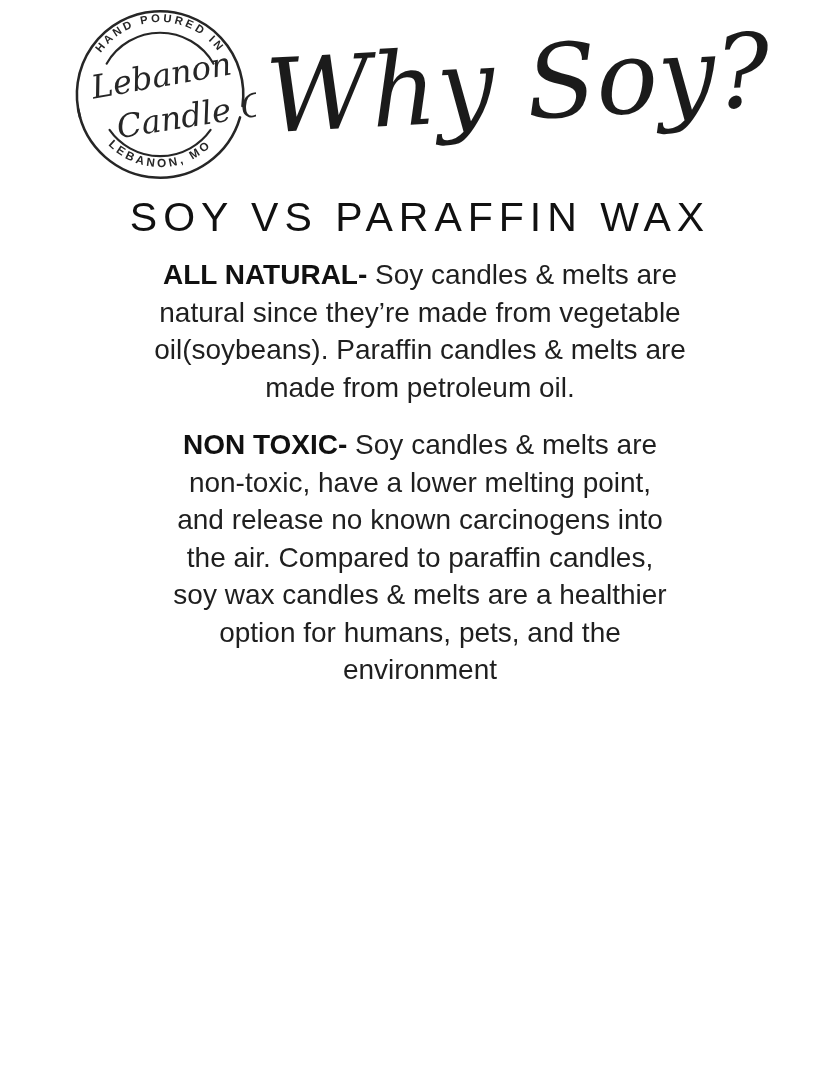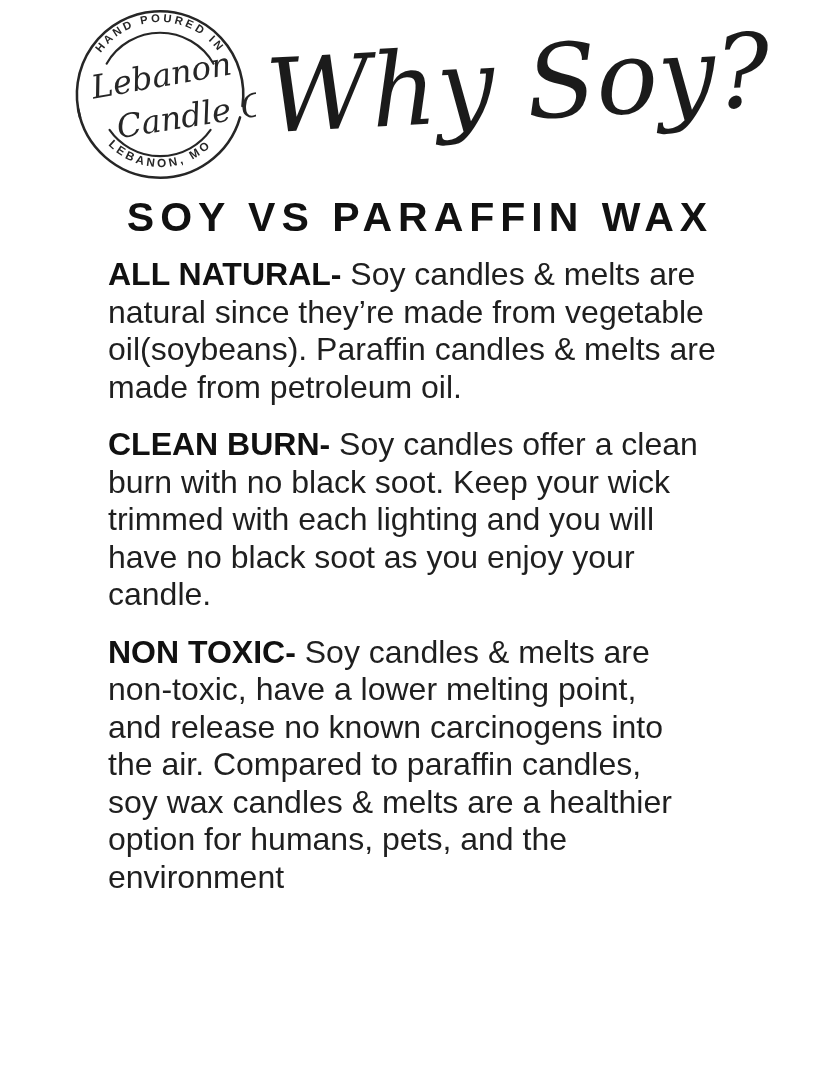--- a/index.html
+++ b/index.html
@@ -61,34 +61,35 @@
     line-height: 1;
     color: #1b1b1b;
     transform: rotate(-3deg);
     white-space: nowrap;
   }
   
   .heading {
     margin: 8px 0 0 0;
     text-align: center;
     font-family: "Liberation Sans", sans-serif;
-    font-weight: 700;
+    font-weight: 400;
     font-size: 41px;
     line-height: 1.15;
     letter-spacing: 6px;
     color: #111111;
   }
   
   .content {
     width: 624px;
     margin: 15px auto 0 auto;
   }
   .para {
     margin: 0 0 20px 0;
-    font-size: 32px;
+    text-align: center;
+    font-size: 28px;
     line-height: 37.5px;
     color: #1f1f1f;
   }
   .para .lead {
     font-weight: 700;
     color: #111111;
   }
   .para .body-text {
     white-space: pre-line;
   }
@@ -134,27 +135,20 @@
   <main class="content">
 
     <p class="para">
       <strong class="lead">ALL NATURAL-</strong><span class="body-text"> Soy candles &amp; melts are
 natural since they’re made from vegetable
 oil(soybeans). Paraffin candles &amp; melts are
 made from petroleum oil.</span>
     </p>
 
 
-    <p class="para">
-      <strong class="lead">CLEAN BURN-</strong><span class="body-text"> Soy candles offer a clean
-burn with no black soot. Keep your wick
-trimmed with each lighting and you will
-have no black soot as you enjoy your
-candle.</span>
-    </p>
 
     <p class="para">
       <strong class="lead">NON TOXIC-</strong><span class="body-text"> Soy candles &amp; melts are
 non-toxic, have a lower melting point,
 and release no known carcinogens into
 the air. Compared to paraffin candles,
 soy wax candles &amp; melts are a healthier
 option for humans, pets, and the
 environment</span>
     </p>

